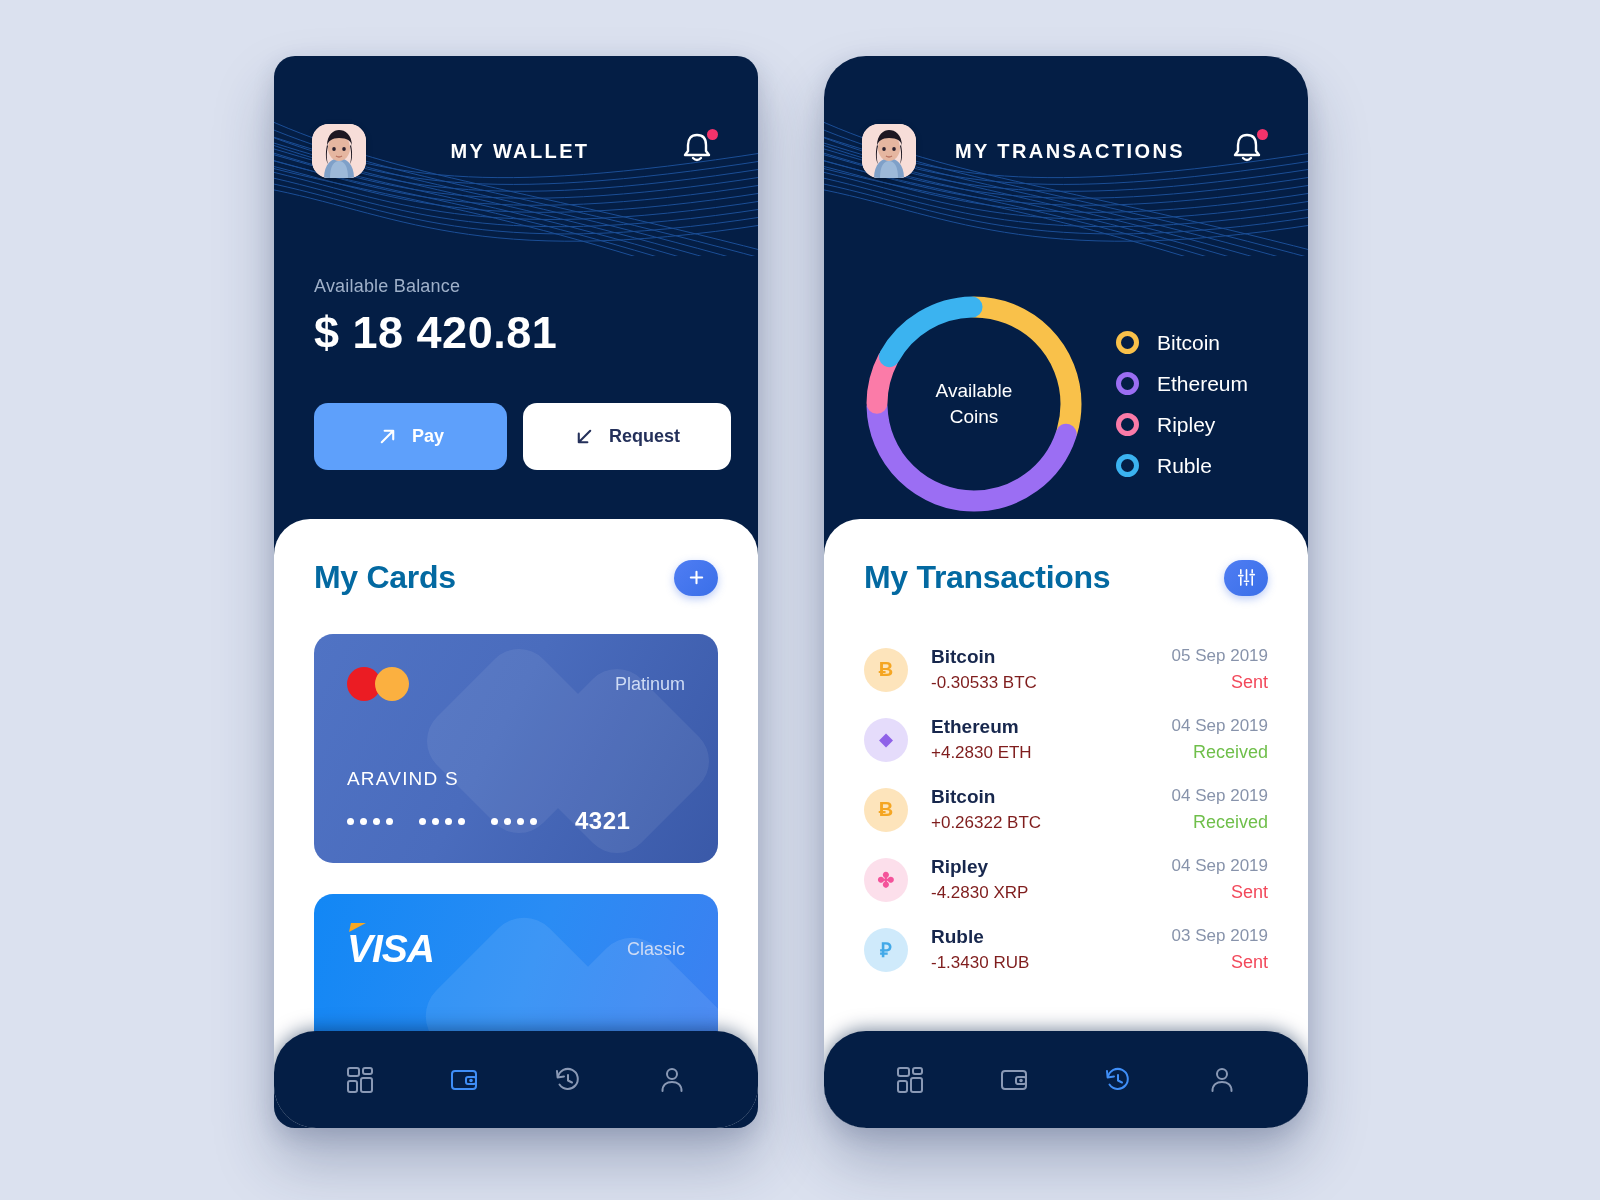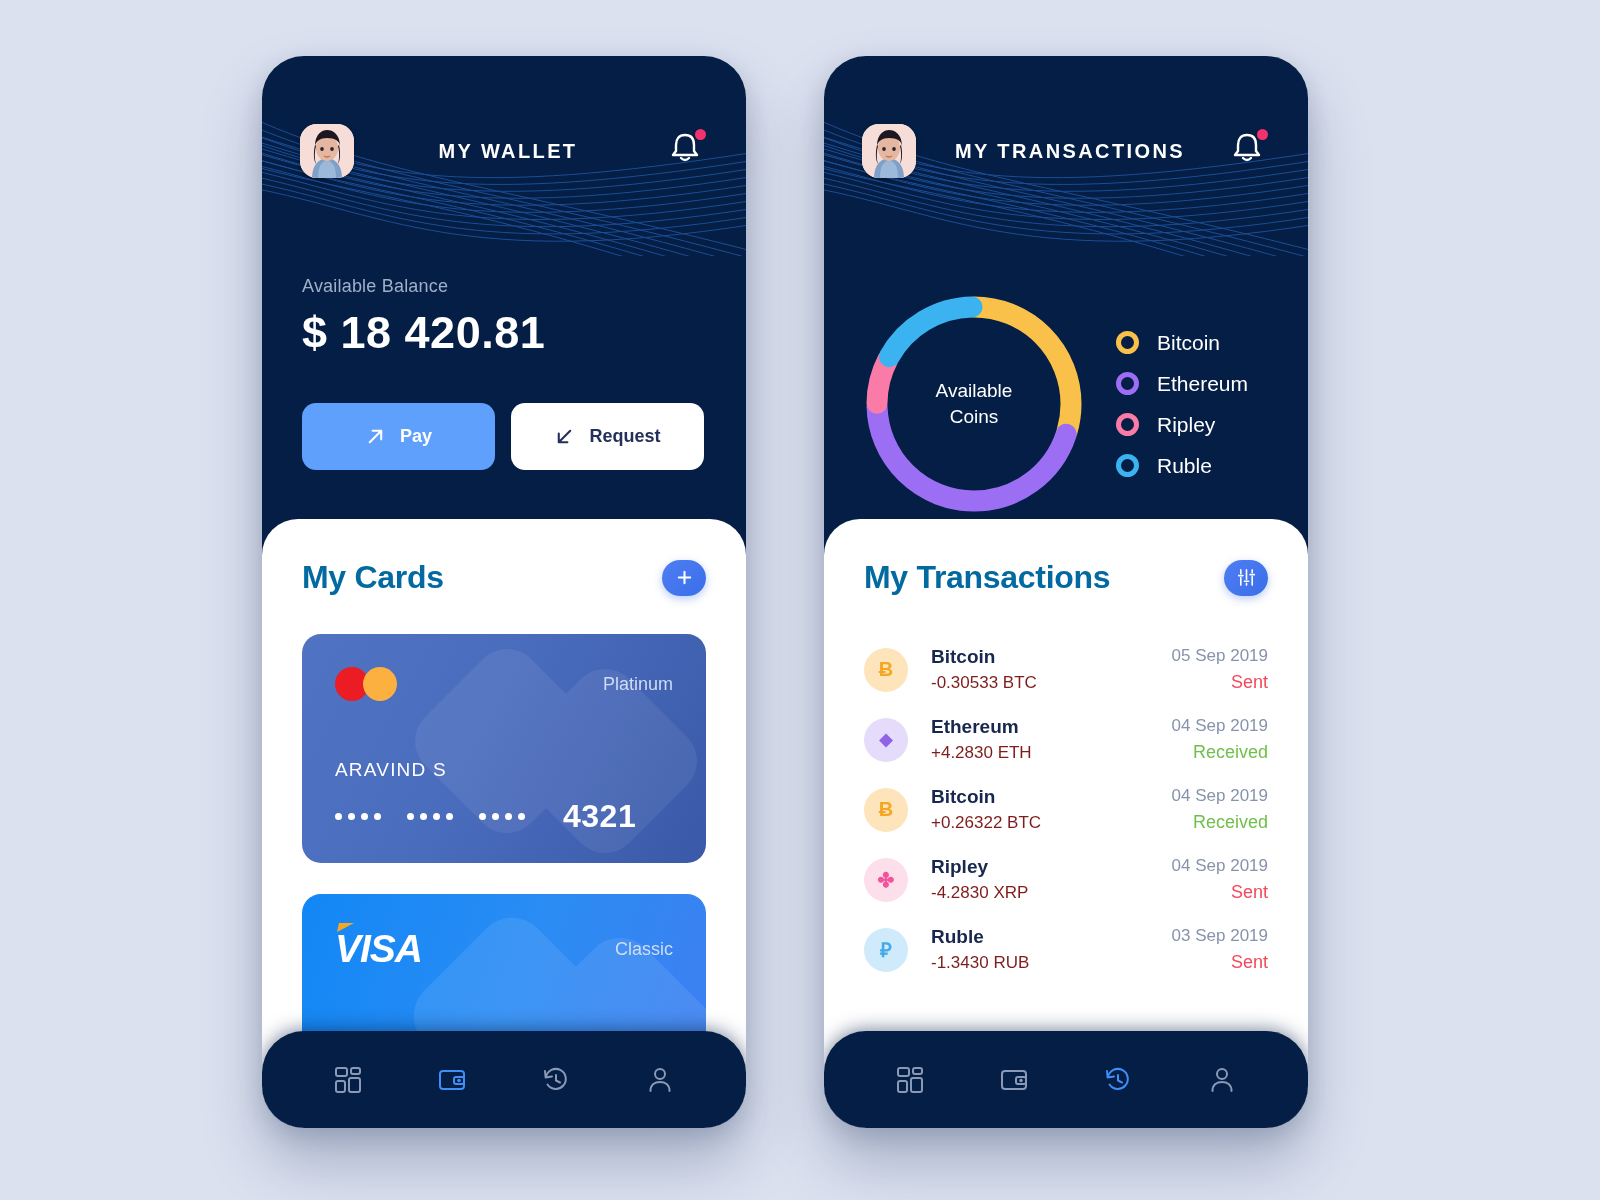--- a/index.html
+++ b/index.html
@@ -13,21 +13,21 @@
 
   
   .phone {
     position:absolute;
     width:484px; height:1072px;
     border-radius:42px;
     background:#041e45;
     overflow:hidden;
     box-shadow:0 34px 60px rgba(30,45,90,.28), 0 8px 22px rgba(30,45,90,.16);
   }
-  #phone-wallet { left:262px; top:56px; }
+  #phone-wallet { left:274px; top:56px;border-radius:21px; }
   #phone-tx     { left:824px; top:56px; }
 
   
   .header { position:relative; height:200px; width:100%; }
   .waves { position:absolute; inset:0; width:100%; height:200px; }
   .header-row {
     position:absolute; left:0; right:0; top:68px;
     display:flex; align-items:center; padding:0 38px;
   }
   .avatar {
@@ -59,21 +59,21 @@
     margin-top:10px; letter-spacing:.5px;
   }
   .actions { display:flex; gap:16px; margin-top:44px; }
   .btn {
     height:67px; border-radius:14px;
     display:flex; align-items:center; justify-content:center;
     gap:14px; font-size:18px; font-weight:bold; cursor:pointer;
     border:none; flex:0 0 auto;
   }
   .btn-pay { width:193px; background:#5ea0fb; color:#fff; }
-  .btn-req { width:193px; background:#fff; color:#24305a; }
+  .btn-req { width:208px; background:#fff; color:#24305a; }
 
   
   .sheet {
     position:absolute; left:0; right:0; bottom:0; top:463px;
     background:#fff;
     border-radius:36px 36px 42px 42px;
     padding:40px 40px 0 40px;
   }
   .sheet-head {
     display:flex; align-items:center; justify-content:space-between;
@@ -109,21 +109,21 @@
   .visa-logo .tick {
     position:absolute; left:3px; top:-4px; width:0; height:0;
     border-left:15px solid #f7a823; border-bottom:9px solid transparent;
     transform:skewX(-12deg);
   }
   .card-bottom { position:absolute; left:33px; right:33px; bottom:28px; }
   .card-name { color:#fff; font-size:19px; letter-spacing:1.2px; margin-bottom:17px; }
   .card-num { display:flex; align-items:center; gap:26px; }
   .dot-grp { display:flex; gap:6px; }
   .dot-grp i { width:7px; height:7px; border-radius:50%; background:#fff; display:block; }
-  .card-last { color:#fff; font-size:32px; font-weight:bold; letter-spacing:.5px; margin-left:12px; }
+  .card-last { color:#fff; font-size:24px; font-weight:bold; letter-spacing:.5px; margin-left:12px; }
 
   
   .donut-area { display:flex; align-items:center; padding:40px 0 0 42px; gap:34px; }
   .donut { position:relative; width:216px; height:216px; flex:0 0 auto; }
   .donut svg { display:block; transform:rotate(-90deg); }
   .donut-label {
     position:absolute; inset:0; display:flex; flex-direction:column;
     align-items:center; justify-content:center;
     color:#fff; font-size:19px; line-height:1.35; text-align:center;
   }

